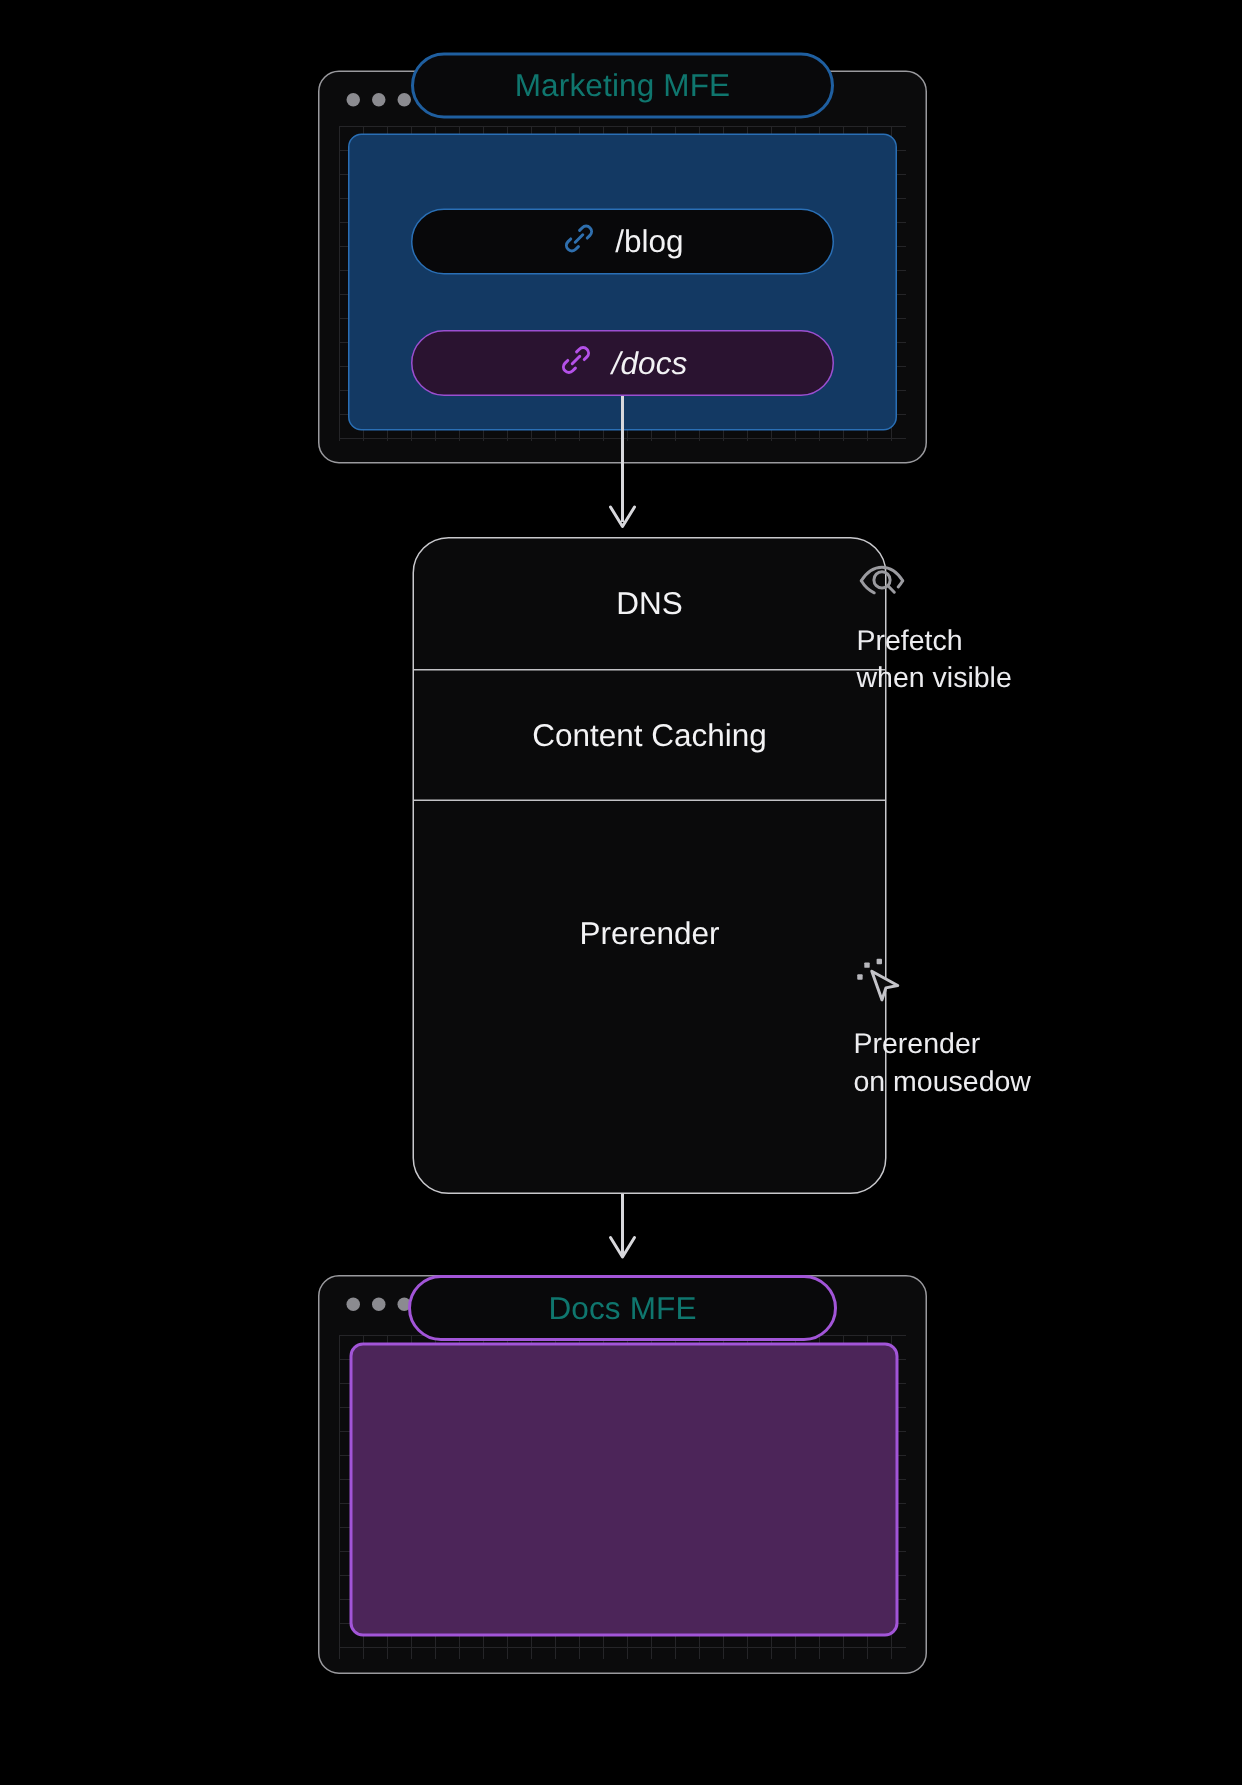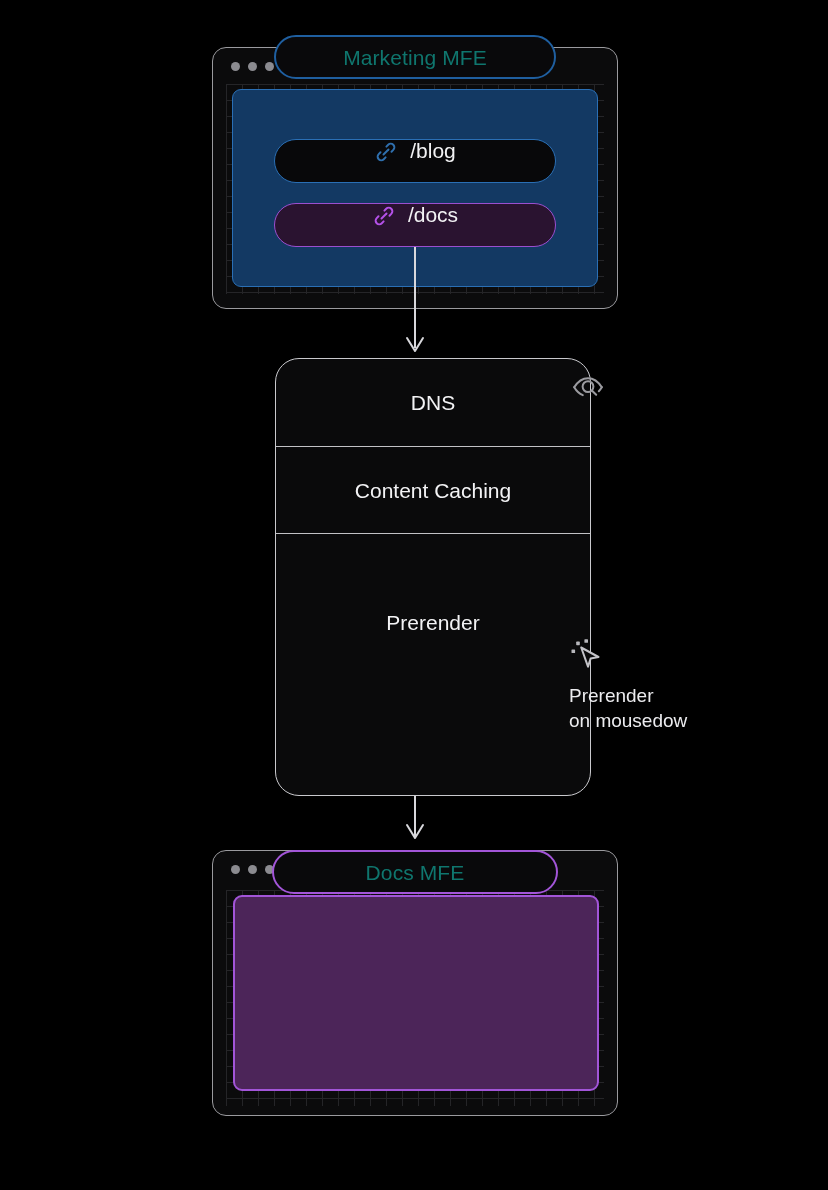--- a/index.html
+++ b/index.html
@@ -94,21 +94,21 @@
     background: #4c2559;
     border: 2px solid #a255d8;
   }
 
   
   .route-pill {
     position: absolute;
     height: 44px;
     border-radius: 22px;
     display: flex;
-    align-items: flex-start;
+    align-items: center;
     justify-content: center;
     gap: 12px;
     box-sizing: border-box;
     z-index: 4;
   }
   .route-blog {
     background: #08080a;
     border: 1.5px solid #2a6fb5;
   }
   .route-docs {
@@ -190,21 +190,21 @@
     <span class="link-ico">
       <svg width="24" height="24" viewBox="0 0 24 24" fill="none" stroke="#2f6fae" stroke-width="2" stroke-linecap="round" stroke-linejoin="round">
         <path d="M9.5 14.5 L14.5 9.5"></path>
         <path d="M12.4 6.6 L14.2 4.8 a3.6 3.6 0 0 1 5.1 5.1 L17.5 11.7"></path>
         <path d="M11.6 17.4 L9.8 19.2 a3.6 3.6 0 0 1 -5.1 -5.1 L6.5 12.3"></path>
       </svg>
     </span>
     <span class="route-label">/blog</span>
   </div>
 
-  <div class="route-pill route-docs" style="left:274px; top:203px; width:282px;">
+  <div class="route-pill route-docs" style="left:274px; top:220px; width:282px;font-style:italic;">
     <span class="link-ico">
       <svg width="24" height="24" viewBox="0 0 24 24" fill="none" stroke="#b451e8" stroke-width="2" stroke-linecap="round" stroke-linejoin="round">
         <path d="M9.5 14.5 L14.5 9.5"></path>
         <path d="M12.4 6.6 L14.2 4.8 a3.6 3.6 0 0 1 5.1 5.1 L17.5 11.7"></path>
         <path d="M11.6 17.4 L9.8 19.2 a3.6 3.6 0 0 1 -5.1 -5.1 L6.5 12.3"></path>
       </svg>
     </span>
     <span class="route-label">/docs</span>
   </div>
 
@@ -232,20 +232,22 @@
   <div class="annotation" style="left:571px; top:372px;">
     <span class="anno-icon">
       <svg width="34" height="30" viewBox="0 0 34 30" fill="none" stroke="#9b9ba0" stroke-width="2" stroke-linecap="round" stroke-linejoin="round">
         <path d="M3.2 15.2 C7 9.2 12 6.2 17 6.2 C22 6.2 27 9.2 30.8 15.2"></path>
         <path d="M3.2 15.2 C5.6 19.2 8.6 21.8 11.8 23.2"></path>
         <path d="M30.8 15.2 C29.9 16.7 28.9 18.1 27.8 19.3"></path>
         <circle cx="17" cy="14.6" r="5.4"></circle>
         <line x1="21.1" y1="18.7" x2="25.2" y2="22.8"></line>
       </svg>
     </span>
+    <div class="anno-text">Prefetch
+when visible</div>
   </div>
 
   <div class="annotation" style="left:569px; top:637px;">
     <span class="anno-icon">
       <svg width="36" height="34" viewBox="0 0 36 34" fill="none">
         <g fill="#b7b7bc">
           <rect x="2.5" y="12.5" width="3.6" height="3.6" rx="0.6"></rect>
           <rect x="7.2" y="4.6" width="3.6" height="3.6" rx="0.6"></rect>
           <rect x="15.4" y="2.2" width="3.6" height="3.6" rx="0.6"></rect>
         </g>

